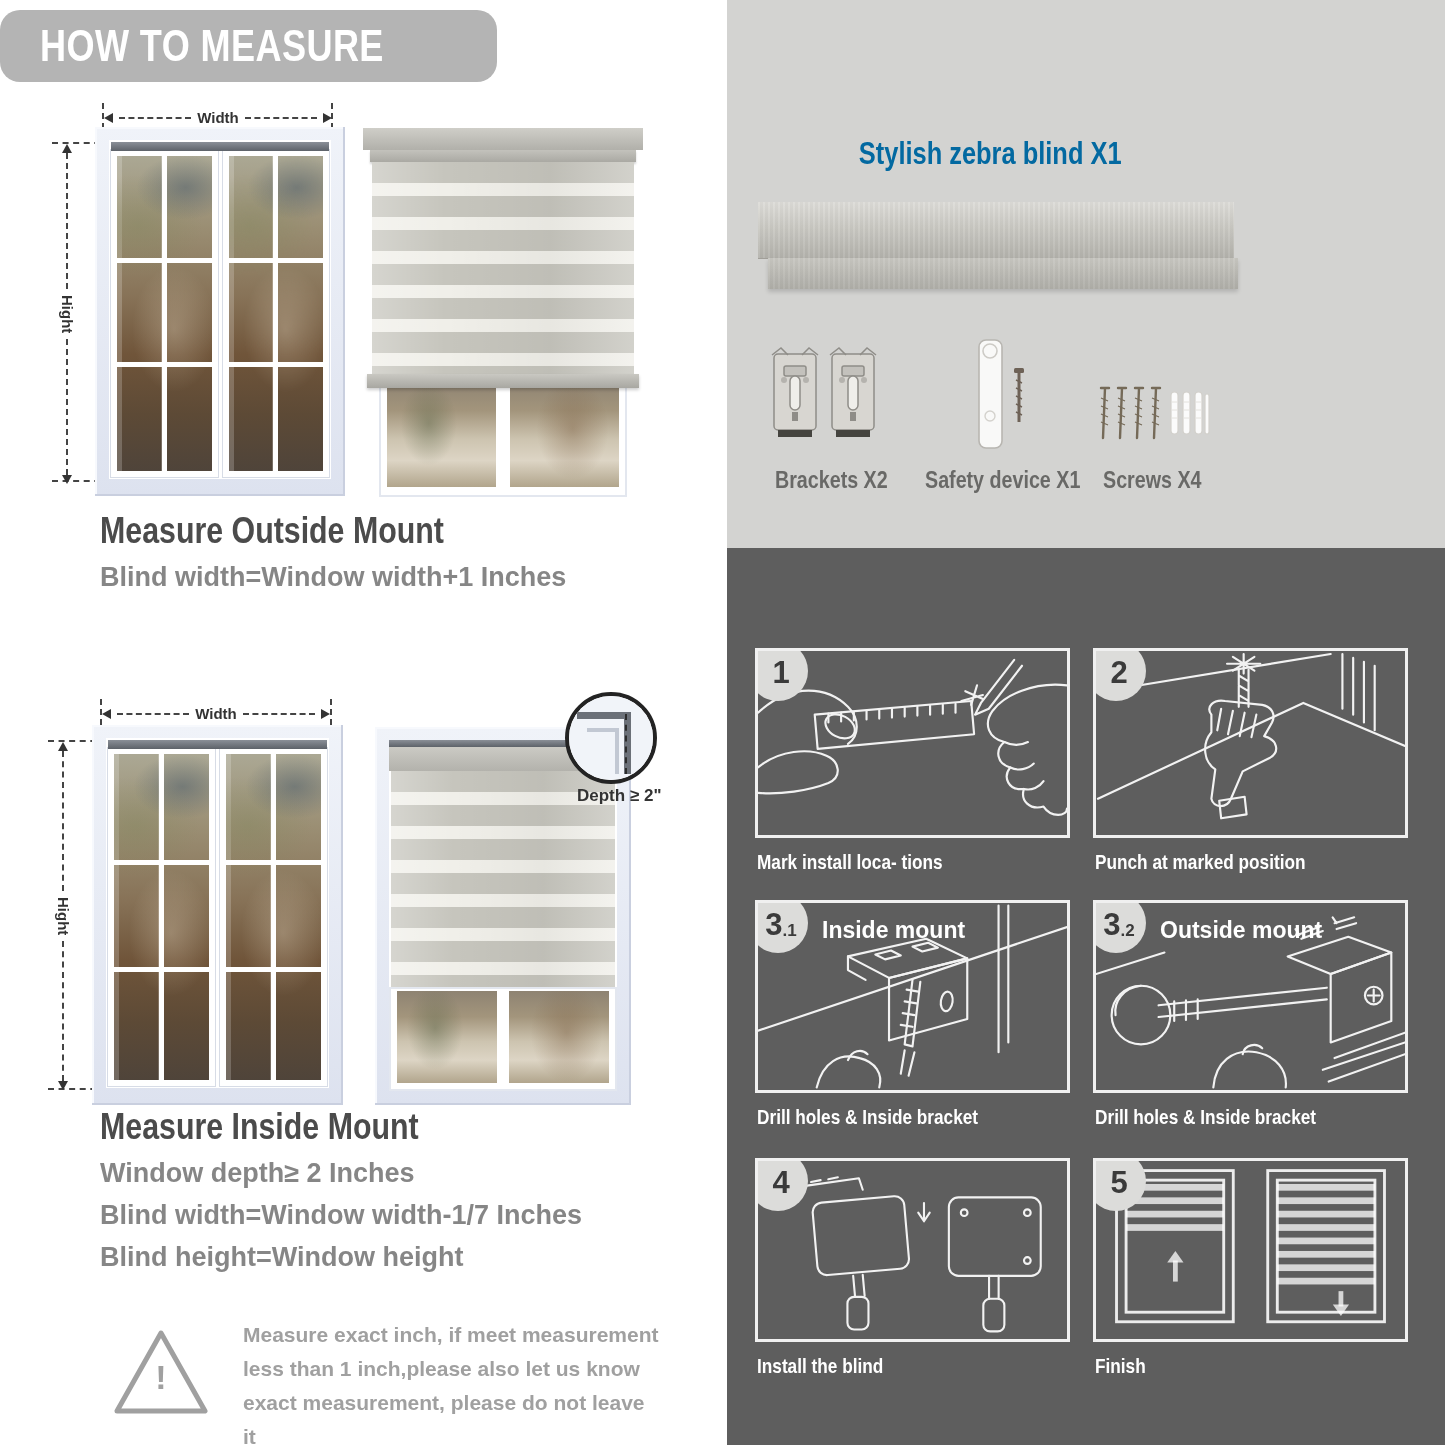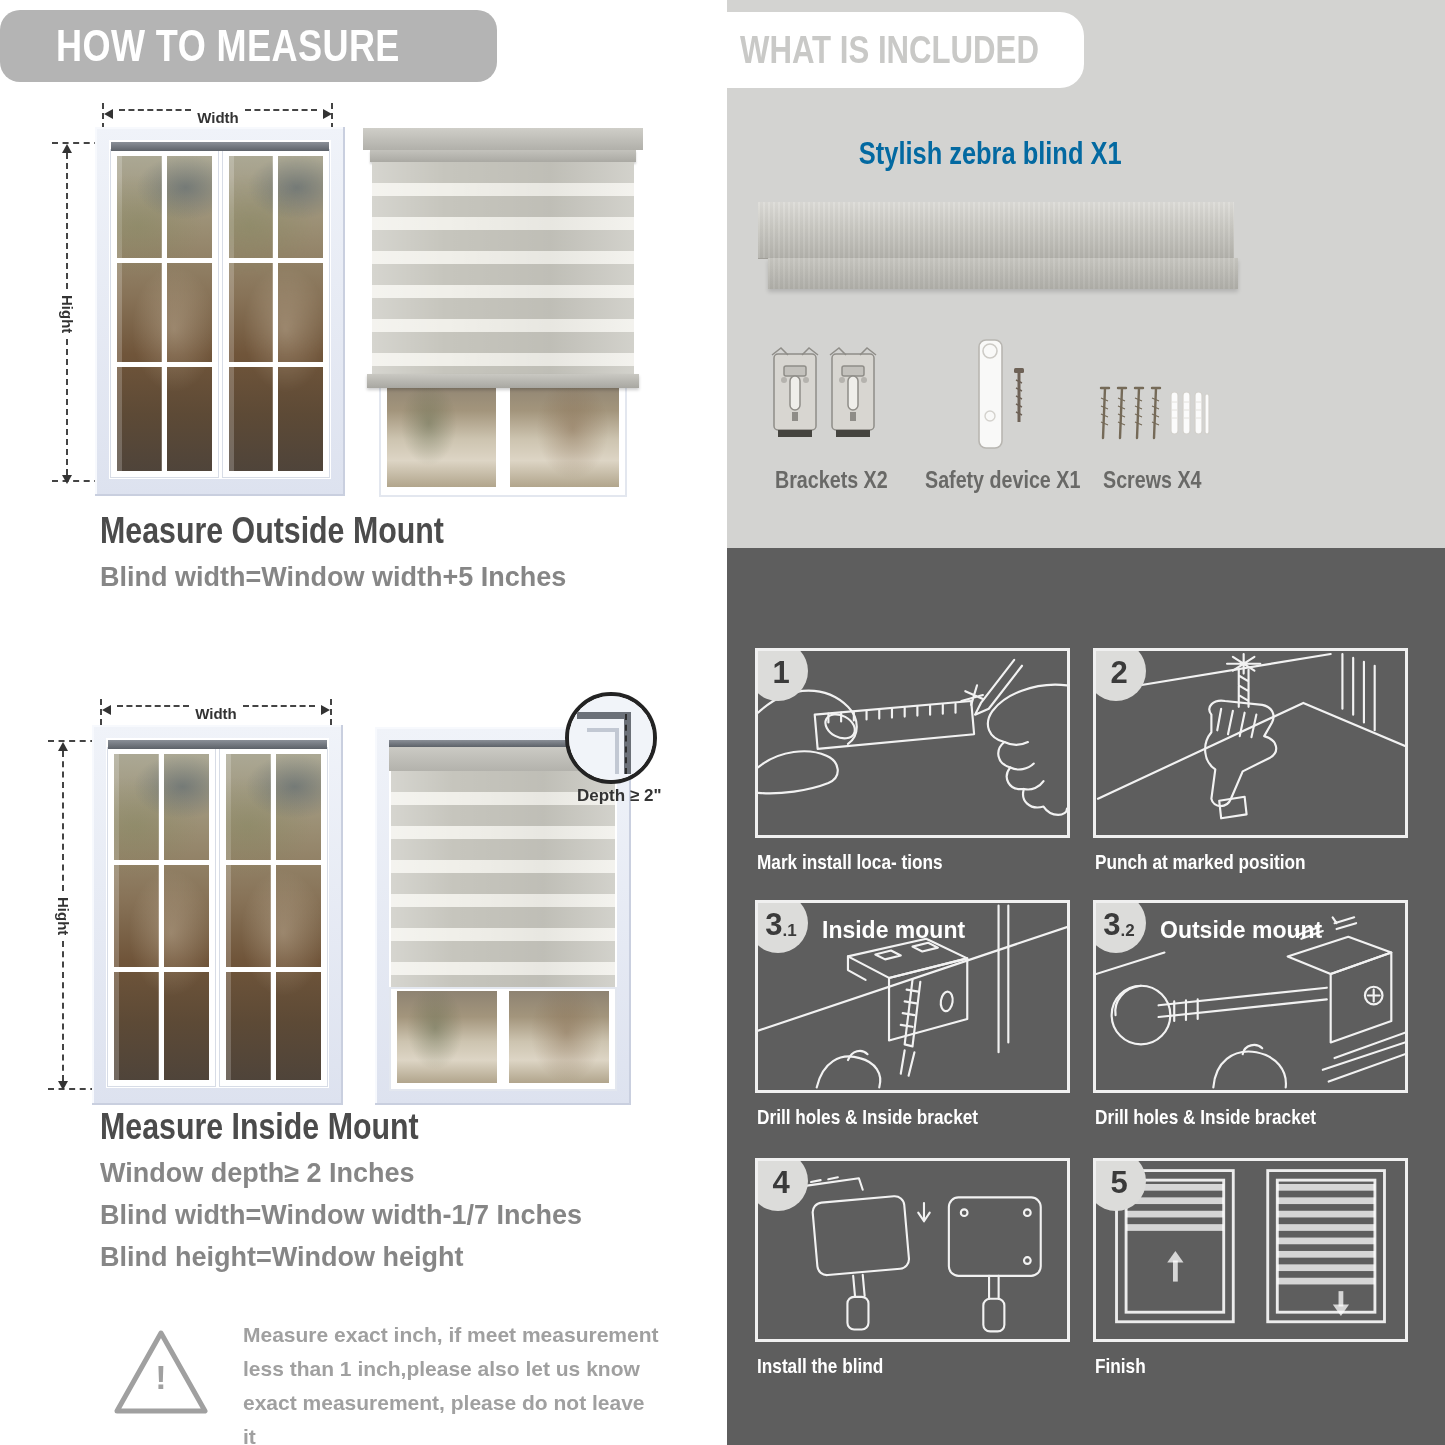--- a/index.html
+++ b/index.html
@@ -4,21 +4,21 @@
 <style>
   html,body { margin:0; padding:0; background:#fff; }
   .canvas { position:relative; width:1445px; height:1445px; background:#fff; overflow:hidden;
             font-family:"Liberation Sans", sans-serif; }
   .abs { position:absolute; }
   .cond { display:inline-block; transform:scaleX(.82); transform-origin:0 50%; white-space:nowrap; }
   .cond-c { display:inline-block; transform:scaleX(.82); transform-origin:50% 50%; white-space:nowrap; }
 
   
   .banner-gray { left:0; top:10px; width:497px; height:72px; background:#b4b4b4;
-                 border-radius:20px; display:flex; align-items:center; padding-left:56px;
+                 border-radius:20px; display:flex; align-items:center; padding-left:40px;
                  box-sizing:border-box; }
   .banner-gray span { color:#fff; font-size:44px; font-weight:bold; letter-spacing:.5px; }
   .banner-white { background:#fff; border-radius:0 24px 24px 0; display:flex; align-items:center;
                   padding-left:40px; box-sizing:border-box; }
   .bw-1 { left:700px; top:12px; width:384px; height:76px; }
   .bw-1 span { color:#c9c9c7; font-size:38px; font-weight:bold; }
   .bw-2 { left:700px; top:557px; width:452px; height:75px; }
   .bw-2 span { color:#4b4b4b; font-size:36px; font-weight:bold; }
 
   
@@ -40,21 +40,21 @@
       radial-gradient(ellipse 70px 46px at 72% 10%, rgba(70,88,104,.5), transparent 70%),
       radial-gradient(ellipse 90px 70px at 22% 22%, rgba(128,134,92,.38), transparent 72%),
       radial-gradient(ellipse 60px 90px at 60% 55%, rgba(255,245,225,.25), transparent 70%),
       linear-gradient(90deg, rgba(255,255,255,.20) 0 5%, transparent 5% 46%, rgba(255,255,255,.22) 46% 52%, transparent 52%),
       linear-gradient(180deg,#aba894 0%,#9b8f74 22%,#877257 45%,#70553a 63%,#5d4a36 82%,#4f443a 100%); }
   .mv { position:absolute; top:0; bottom:0; left:calc(50% - 2.5px); width:5px; background:#fff; }
   .mh { position:absolute; left:0; right:0; height:5px; background:#fff; }
   .mh1 { top:calc(33% - 2px); } .mh2 { top:calc(66% - 2px); }
 
   
-  .harrow { display:flex; align-items:flex-start; gap:6px; color:#333; }
+  .harrow { display:flex; align-items:center; gap:6px; color:#333; }
   .dashline { border-top:2px dashed #444; flex:1; height:0; }
   .ah-l { width:0; height:0; border-top:5px solid transparent; border-bottom:5px solid transparent; border-right:9px solid #333; }
   .ah-r { width:0; height:0; border-top:5px solid transparent; border-bottom:5px solid transparent; border-left:9px solid #333; }
   .vguide { border-left:2px dashed #444; width:0; }
   .hguide { border-top:2px dashed #444; height:0; }
   .varrow { display:flex; flex-direction:column; align-items:center; }
   .vdash { border-left:2px dashed #444; width:0; flex:1; }
   .av-u { width:0; height:0; border-left:5px solid transparent; border-right:5px solid transparent; border-bottom:9px solid #333; }
   .av-d { width:0; height:0; border-left:5px solid transparent; border-right:5px solid transparent; border-top:9px solid #333; }
   .vlabel { writing-mode:vertical-rl; color:#333; font-size:15px; font-weight:bold; margin:6px 0; }
@@ -182,21 +182,21 @@
     <div class="ba-head"></div>
     <div class="ba-lip"></div>
     <div class="ba-fab fab"></div>
     <div class="ba-rail"></div>
   </div>
 
   <div class="abs" style="left:100px;top:510px;">
     <span class="h-measure cond">Measure Outside Mount</span>
   </div>
   <div class="abs" style="left:100px;top:562px;">
-    <span class="l-line">Blind width=Window width+5 Inches</span>
+    <span class="l-line">Blind width=Window width+1 Inches</span>
   </div>
 
   <div class="abs vguide" style="left:100px;top:699px;height:46px;"></div>
   <div class="abs vguide" style="left:330px;top:699px;height:46px;"></div>
   <div class="abs harrow" style="left:102px;top:705px;width:228px;">
     <span class="ah-l"></span>
     <span class="dashline"></span>
     <span class="meas-label">Width</span>
     <span class="dashline"></span>
     <span class="ah-r"></span>
@@ -269,23 +269,20 @@
   <div class="abs" style="left:110px;top:1324px;width:102px;height:96px;">
     <svg viewBox="0 0 102 96" width="102" height="96">
       <path d="M51,9 L95,87 L7,87 Z" fill="none" stroke="#a0a0a0" stroke-width="5" stroke-linejoin="round"></path>
     </svg>
     <div style="position:absolute;left:0;top:34px;width:102px;text-align:center;color:#a0a0a0;font-size:34px;font-weight:bold;">!</div>
   </div>
   <div class="abs warn-text" style="left:243px;top:1318px;width:420px;">Measure exact inch, if meet measurement less than 1 inch,please also let us know exact measurement, please do not leave it</div>
 
   <div class="abs panel-light"></div>
 
-  <div class="abs banner-white bw-1">
-    <span class="cond">WHAT IS INCLUDED</span>
-  </div>
 
   <div class="abs product-label">
     <span class="cond-c">Stylish zebra blind X1</span>
   </div>
 
   <div class="abs hr-top"></div>
   <div class="abs hr-lip"></div>
 
   <div class="abs" style="left:770px;top:346px;width:110px;height:96px;">
     <svg viewBox="0 0 110 96" width="110" height="96">

